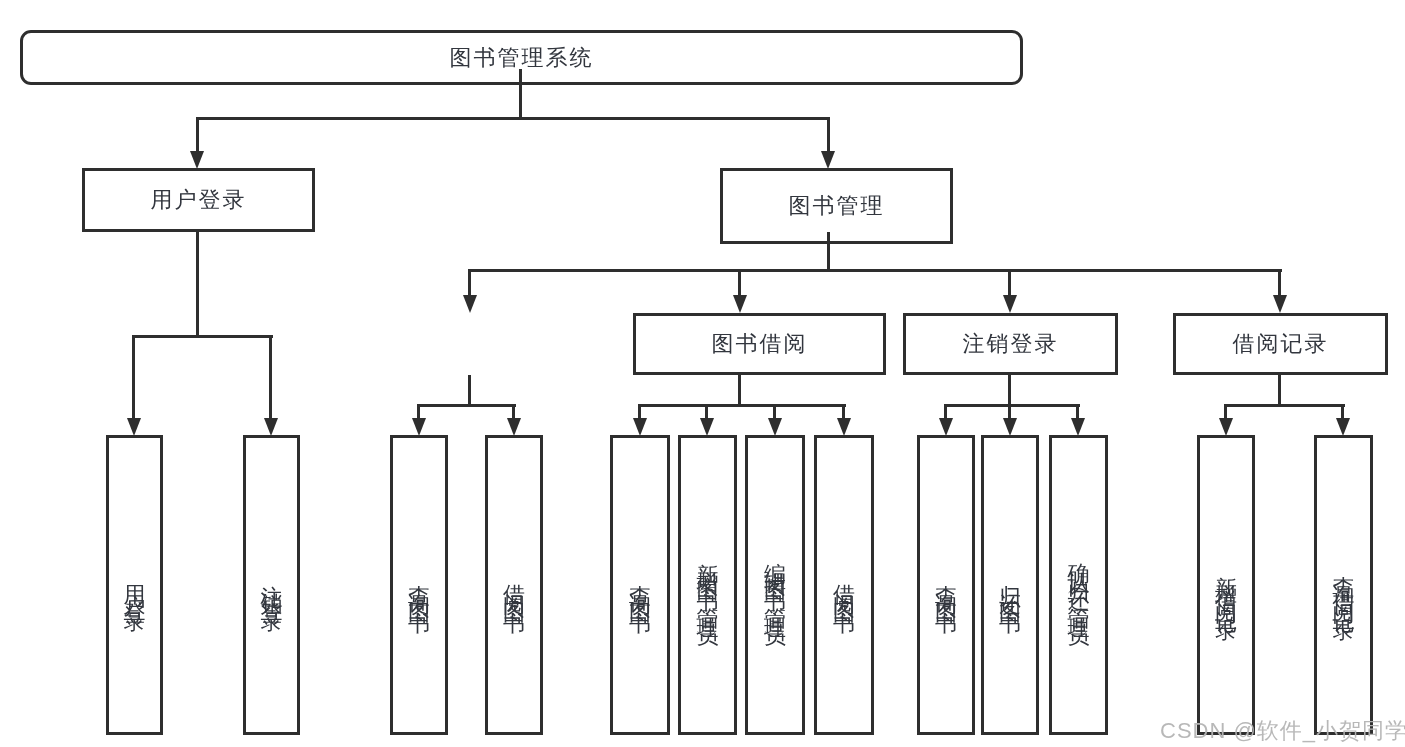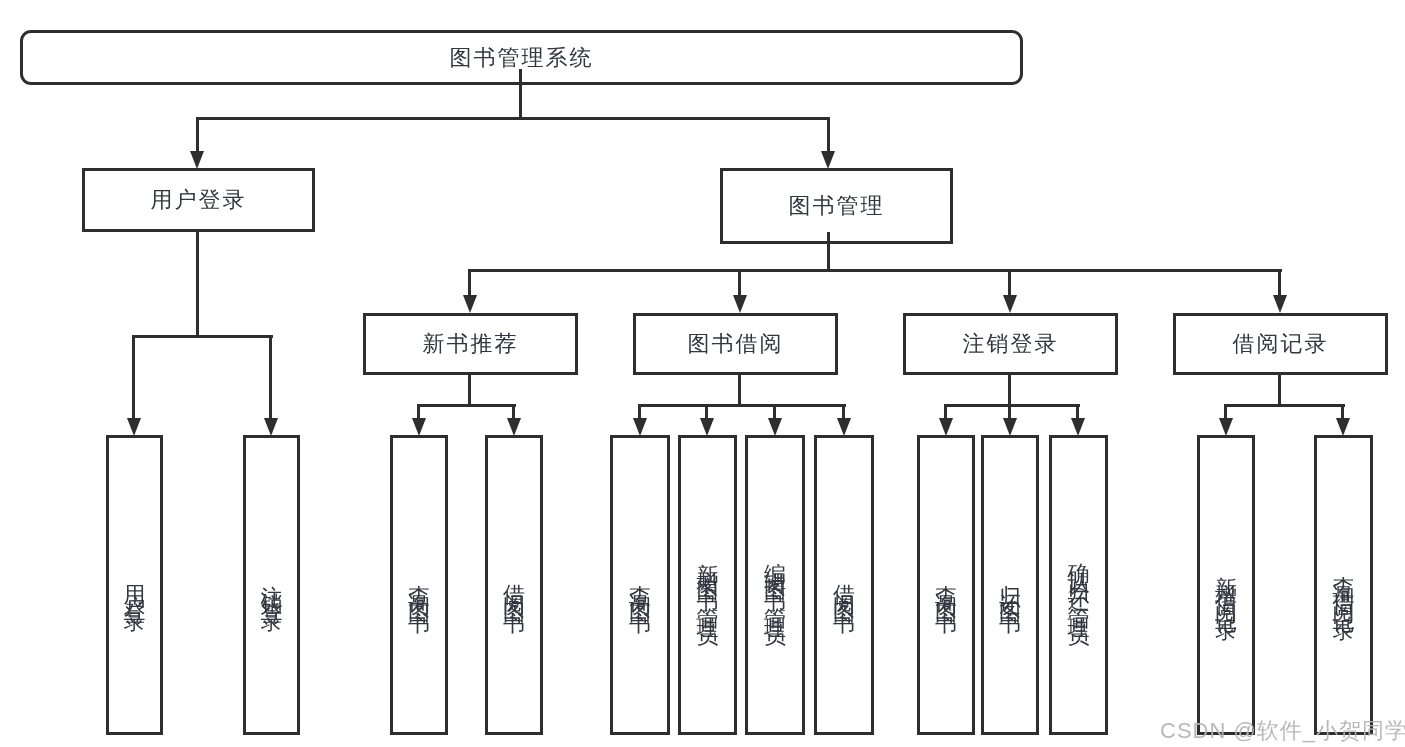--- a/index.html
+++ b/index.html
@@ -96,24 +96,21 @@
   <div class="hline" style="left:469px; top:269px; width:813px;"></div>
   <div class="vline" style="left:468px; top:269px; height:29px;"></div>
   <div class="arrow" style="left:463px; top:295px;"></div>
   <div class="vline" style="left:738px; top:269px; height:29px;"></div>
   <div class="arrow" style="left:733px; top:295px;"></div>
   <div class="vline" style="left:1008px; top:269px; height:29px;"></div>
   <div class="arrow" style="left:1003px; top:295px;"></div>
   <div class="vline" style="left:1278px; top:269px; height:29px;"></div>
   <div class="arrow" style="left:1273px; top:295px;"></div>
 
-  <div class="node" style="left:363px; top:313px; width:215px; height:62px;">
-    <span class="hlabel">新书推荐</span>
-  </div>
-  <div class="node" style="left:633px; top:313px; width:205px; height:62px;">
+  <div class="node" style="left:633px; top:313px; width:253px; height:62px;">
     <span class="hlabel">图书借阅</span>
   </div>
   <div class="node" style="left:903px; top:313px; width:215px; height:62px;">
     <span class="hlabel">注销登录</span>
   </div>
   <div class="node" style="left:1173px; top:313px; width:215px; height:62px;">
     <span class="hlabel">借阅记录</span>
   </div>
 
   <div class="vline" style="left:468px; top:375px; height:31px;"></div>

